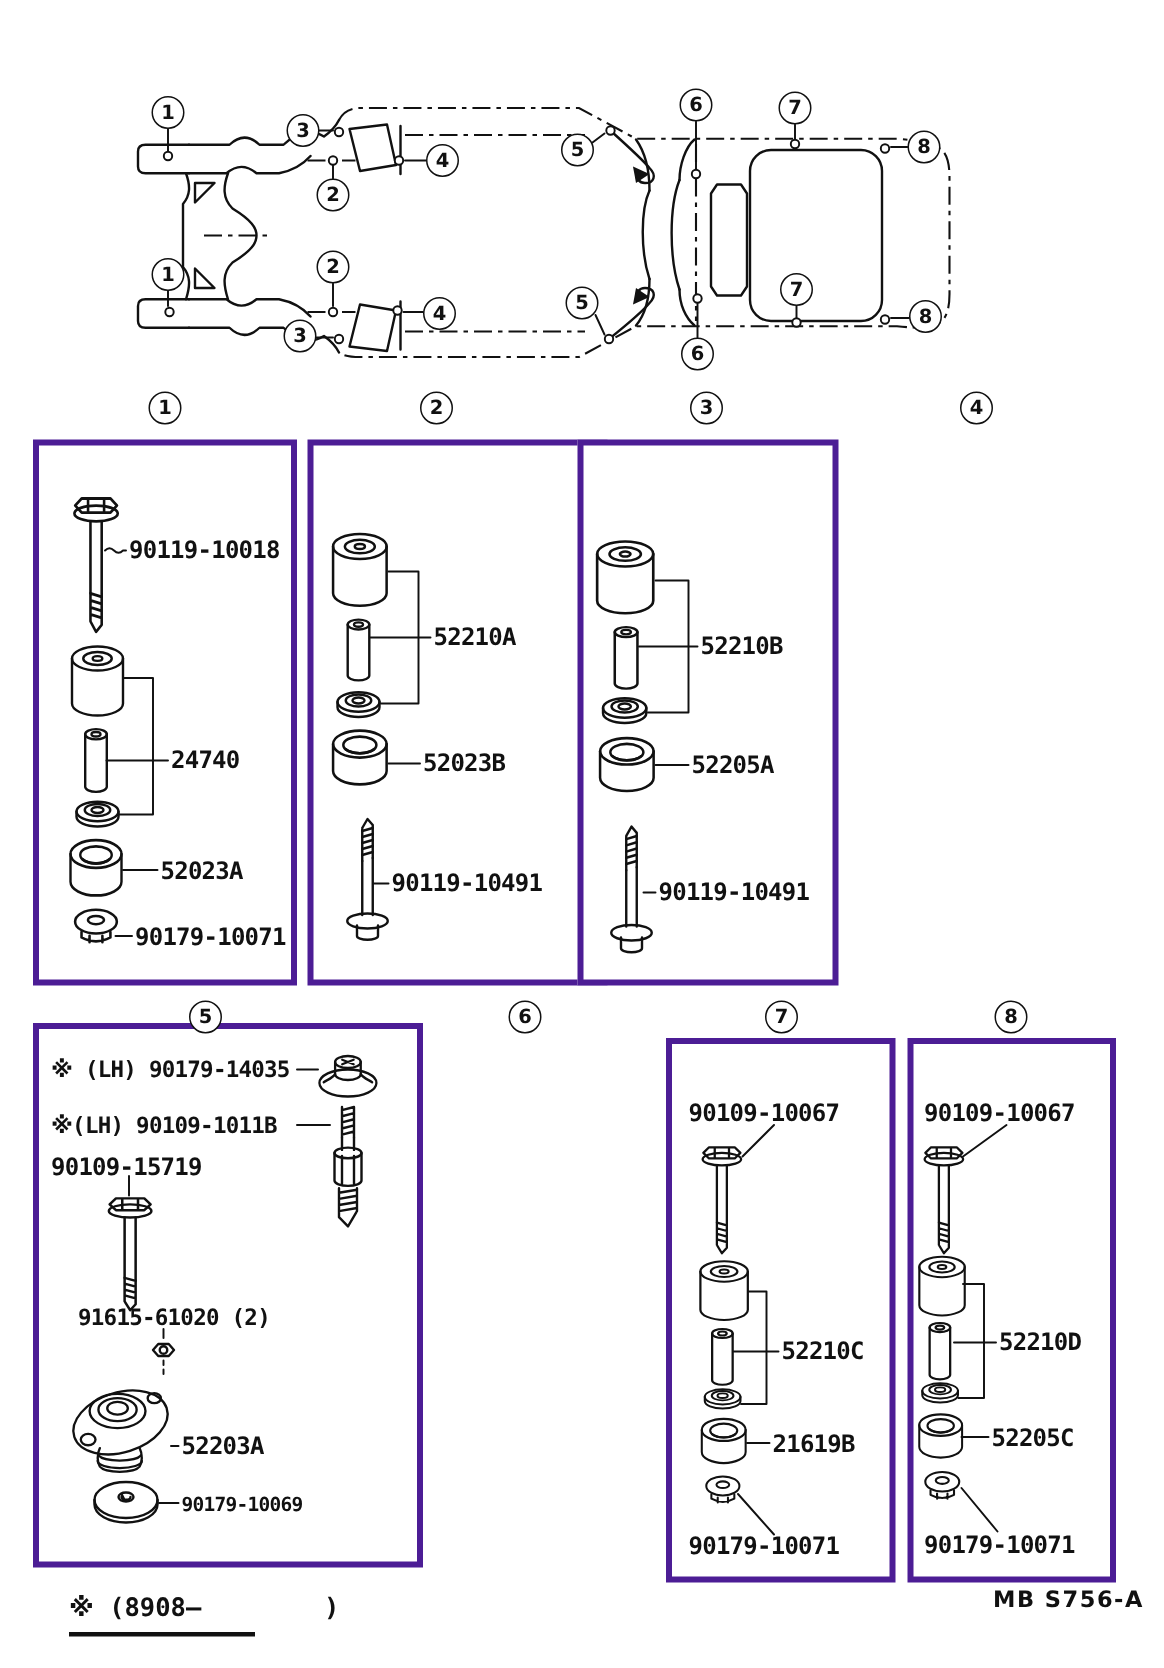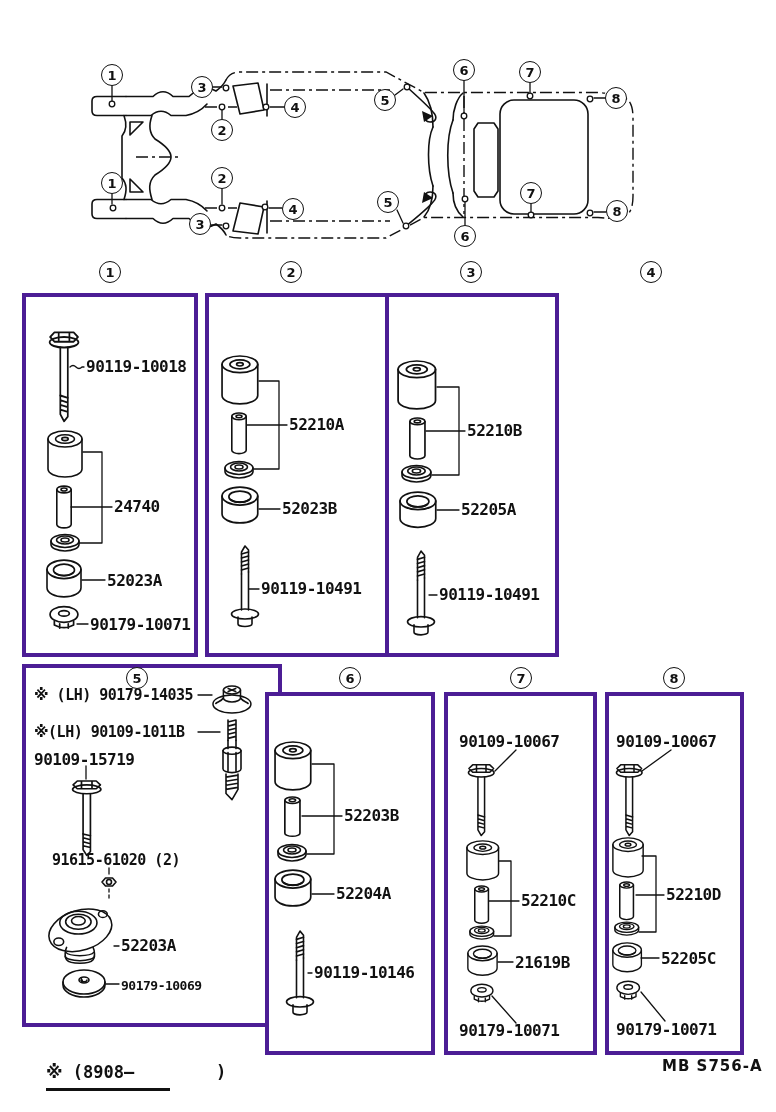--- a/index.html
+++ b/index.html
@@ -278,21 +278,21 @@
     <path class="thin" d="M48,90 H70 V178 H43 M37,134 H76"></path>
     <path class="thin" d="M48,213 H70"></path>
     <path class="thin" d="M40,298 H48"></path>
   </svg>
   <span class="lbl" style="left:78px;top:126px">52210B</span>
   <span class="lbl" style="left:72px;top:205px">52205A</span>
   <span class="lbl" style="left:50px;top:290px">90119-10491</span>
 </div>
 
 
-<div class="panel" style="left:22px;top:664px;width:260px;height:363px">
+<div class="panel" style="left:22px;top:682px;width:260px;height:363px">
   <svg width="230" height="363" viewBox="0 0 230 363" class="partset">
     <use href="#lhnut" transform="translate(186,14) scale(0.95,1.0)"></use>
     <use href="#stud" transform="translate(196,50) scale(1.0,1.02)"></use>
     <use href="#boltdown" transform="translate(45,111) scale(1.05,0.98)"></use>
     <use href="#smallnut" transform="translate(76,208)"></use>
     <use href="#mount" transform="translate(21,230) scale(0.98,0.95)"></use>
     <use href="#discwasher" transform="translate(36,301)"></use>
     <path class="thin" d="M172,27 H186"></path>
     <path class="thin" d="M172,64 H194"></path>
     <path class="thin" d="M60,98 V111"></path>
@@ -302,35 +302,20 @@
     <path class="thin" d="M80,316 H93"></path>
   </svg>
   <span class="lbl md" style="left:8px;top:20px">※ (LH) 90179-14035</span>
   <span class="lbl md" style="left:8px;top:57px">※(LH) 90109-1011B</span>
   <span class="lbl" style="left:8px;top:84px">90109-15719</span>
   <span class="lbl md" style="left:26px;top:185px">91615-61020 (2)</span>
   <span class="lbl" style="left:95px;top:270px">52203A</span>
   <span class="lbl sm" style="left:95px;top:311px">90179-10069</span>
 </div>
 
-<div class="panel" style="left:265px;top:692px;width:170px;height:363px">
-  <svg width="170" height="363" viewBox="0 0 170 363" class="partset">
-    <use href="#bushing" transform="translate(5,45) scale(1.05,1.04)"></use>
-    <use href="#collar" transform="translate(15,100) scale(1.05,0.94)"></use>
-    <use href="#retwasher" transform="translate(8,147)"></use>
-    <use href="#cushion" transform="translate(5,173) scale(1.05,1.12)"></use>
-    <use href="#boltup" transform="translate(16,233) scale(1.0,1.04)"></use>
-    <path class="thin" d="M43,68 H65 V158 H38 M33,120 H73"></path>
-    <path class="thin" d="M43,198 H65"></path>
-    <path class="thin" d="M39,277 H43"></path>
-  </svg>
-  <span class="lbl" style="left:75px;top:112px">52203B</span>
-  <span class="lbl" style="left:67px;top:190px">52204A</span>
-  <span class="lbl" style="left:45px;top:269px">90119-10146</span>
-</div>
 
 <div class="panel" style="left:444px;top:692px;width:153px;height:363px">
   <svg width="153" height="363" viewBox="0 0 153 363" class="partset">
     <use href="#boltdown" transform="translate(19,67) scale(0.95,0.93)"></use>
     <use href="#bushing" transform="translate(18,144) scale(0.93,0.85)"></use>
     <use href="#collar" transform="translate(26,189) scale(0.95,0.89)"></use>
     <use href="#retwasher" transform="translate(21,229) scale(0.85,0.78)"></use>
     <use href="#cushion" transform="translate(19,249) scale(0.86,0.92)"></use>
     <use href="#fnut" transform="translate(22,287) scale(0.85,0.85)"></use>
     <path class="thin" d="M68,54 L47,75"></path>

